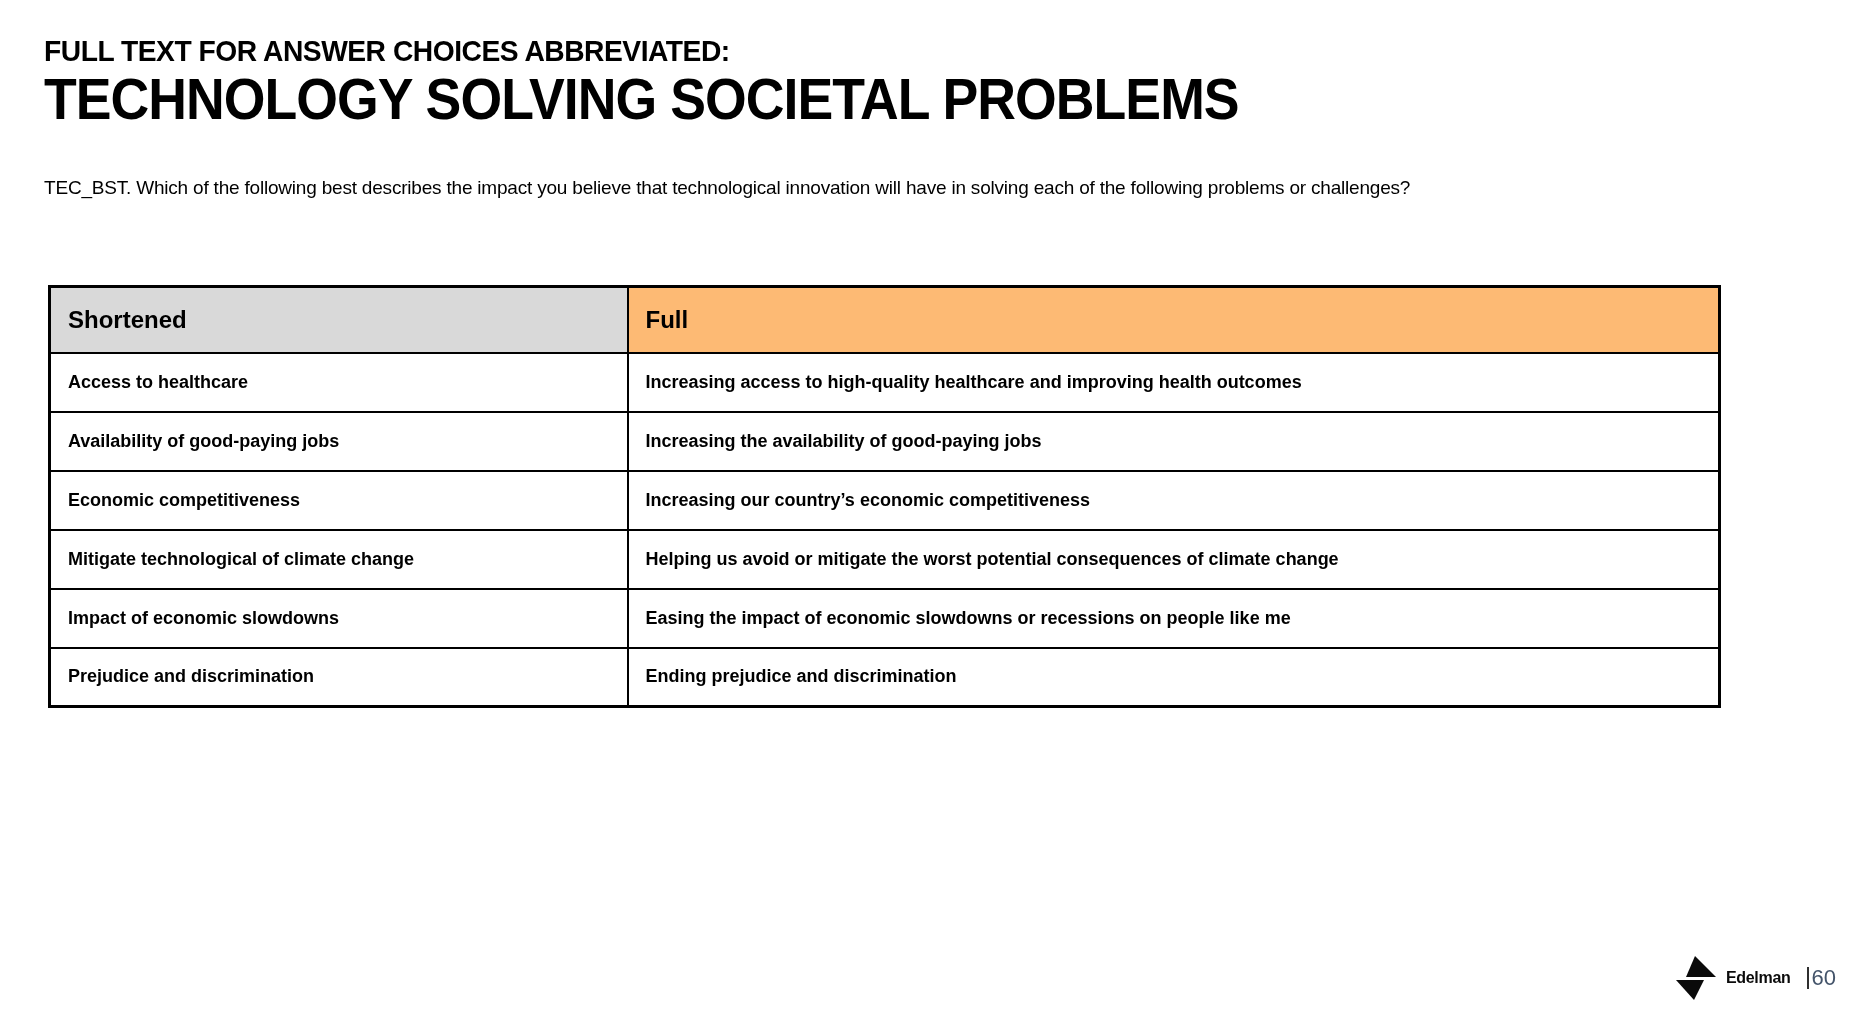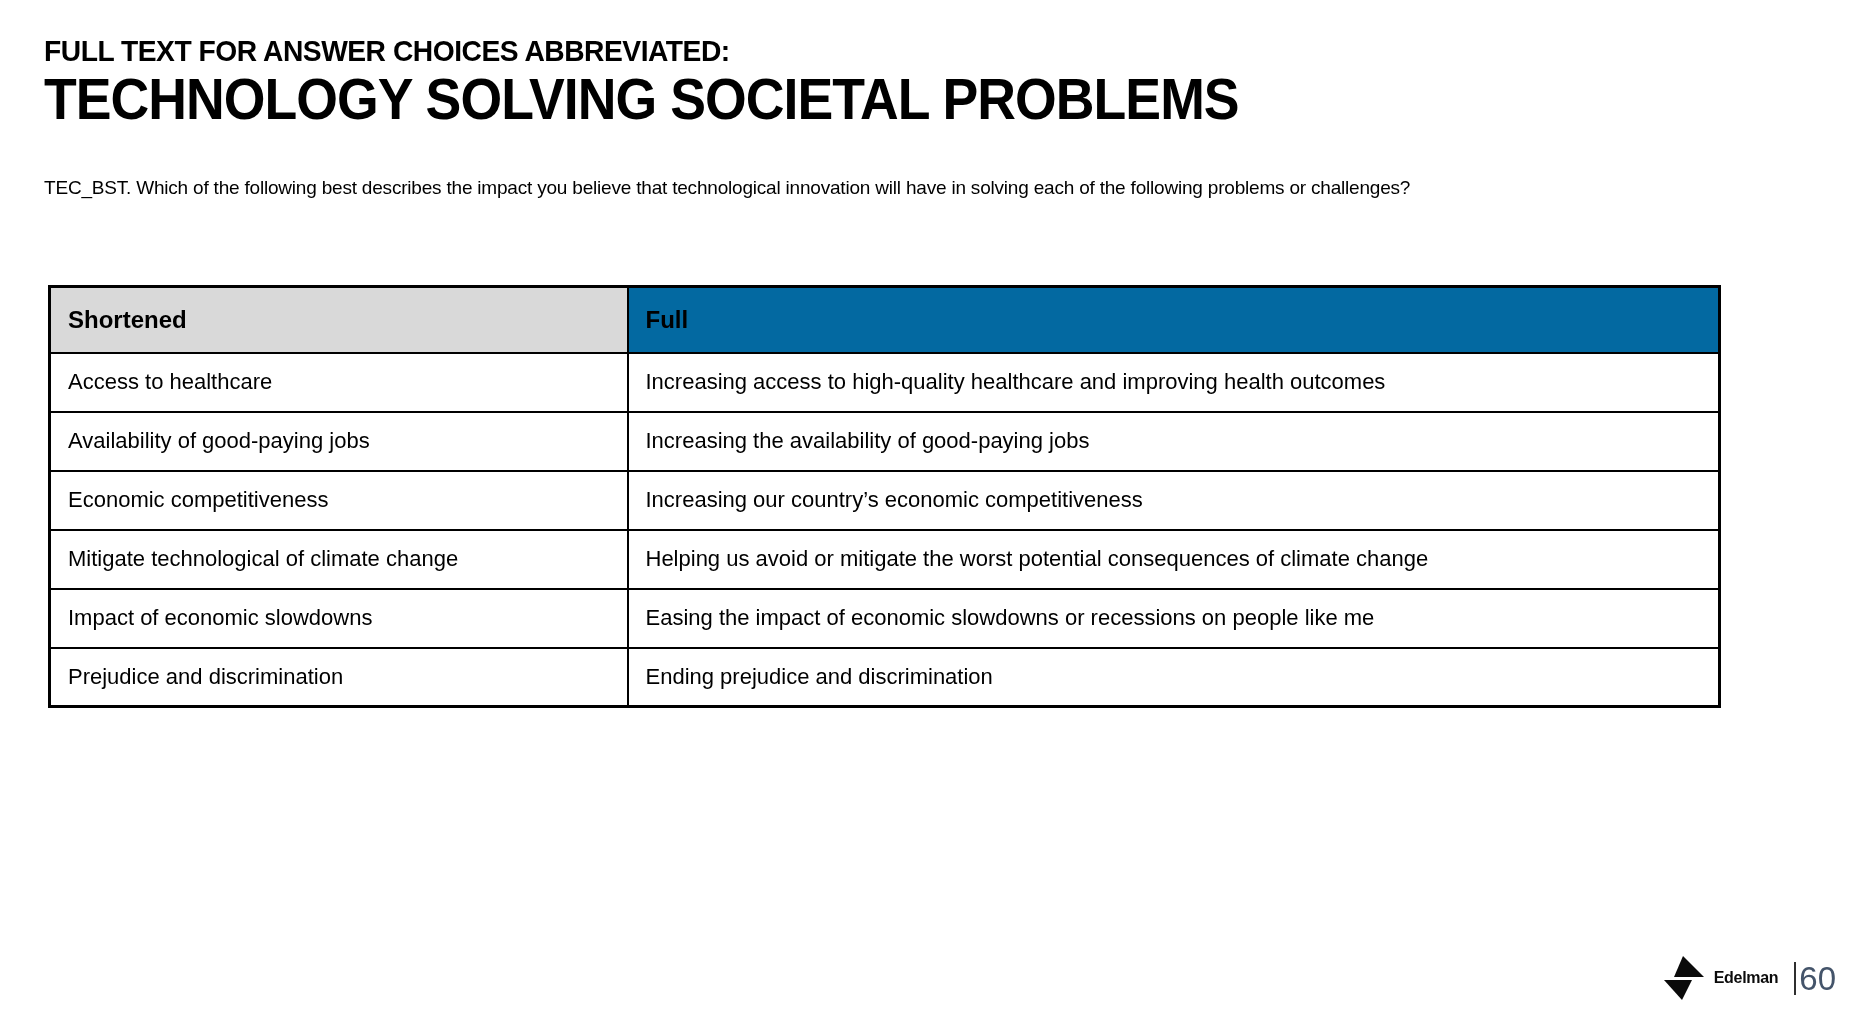--- a/index.html
+++ b/index.html
@@ -46,42 +46,42 @@
     box-sizing:border-box;
     overflow:hidden;
   }
   table.mapping th{
     height:66px;
     font-size:24px;
     font-weight:bold;
   }
   table.mapping td{
     height:59px;
-    font-size:22px;
-    font-weight:normal;
+    font-size:18px;
+    font-weight:bold;
   }
   col.c-short{width:578px;}
   col.c-full{width:1092px;}
   .footer{
     position:absolute;right:26px;bottom:14px;
     display:flex;align-items:center;
   }
   .logo{
     display:flex;align-items:center;
   }
   .logo svg{display:block;}
   .logo-word{
     font-size:16px;font-weight:bold;
     letter-spacing:-0.3px;
     margin-left:9px;
     color:#0b0b0b;
   }
   .page-number{
     margin-left:16px;
-    font-size:33px;
+    font-size:22px;
     border-left:2px solid #2f2f2f;
     padding-left:3px;
     line-height:1;
   }
 </style>
 </head>
 <body>
 
 <div>
 
@@ -92,21 +92,21 @@
   <div class="question">TEC_BST. Which of the following best describes the impact you believe that technological innovation will have in solving each of the following problems or challenges?</div>
 
   <table class="mapping">
     <colgroup>
       <col class="c-short">
       <col class="c-full">
     </colgroup>
     <thead>
       <tr>
         <th class="hdr" style="background: rgb(217, 217, 217);">Shortened</th>
-        <th class="hdr" style="background: #0369a1;">Full</th>
+        <th class="hdr" style="background: #fdba74;">Full</th>
       </tr>
     </thead>
     <tbody>
       <tr>
         <td>Access to healthcare</td>
         <td>Increasing access to high-quality healthcare and improving health outcomes</td>
       </tr>
       <tr>
         <td>Availability of good-paying jobs</td>
         <td>Increasing the availability of good-paying jobs</td>

